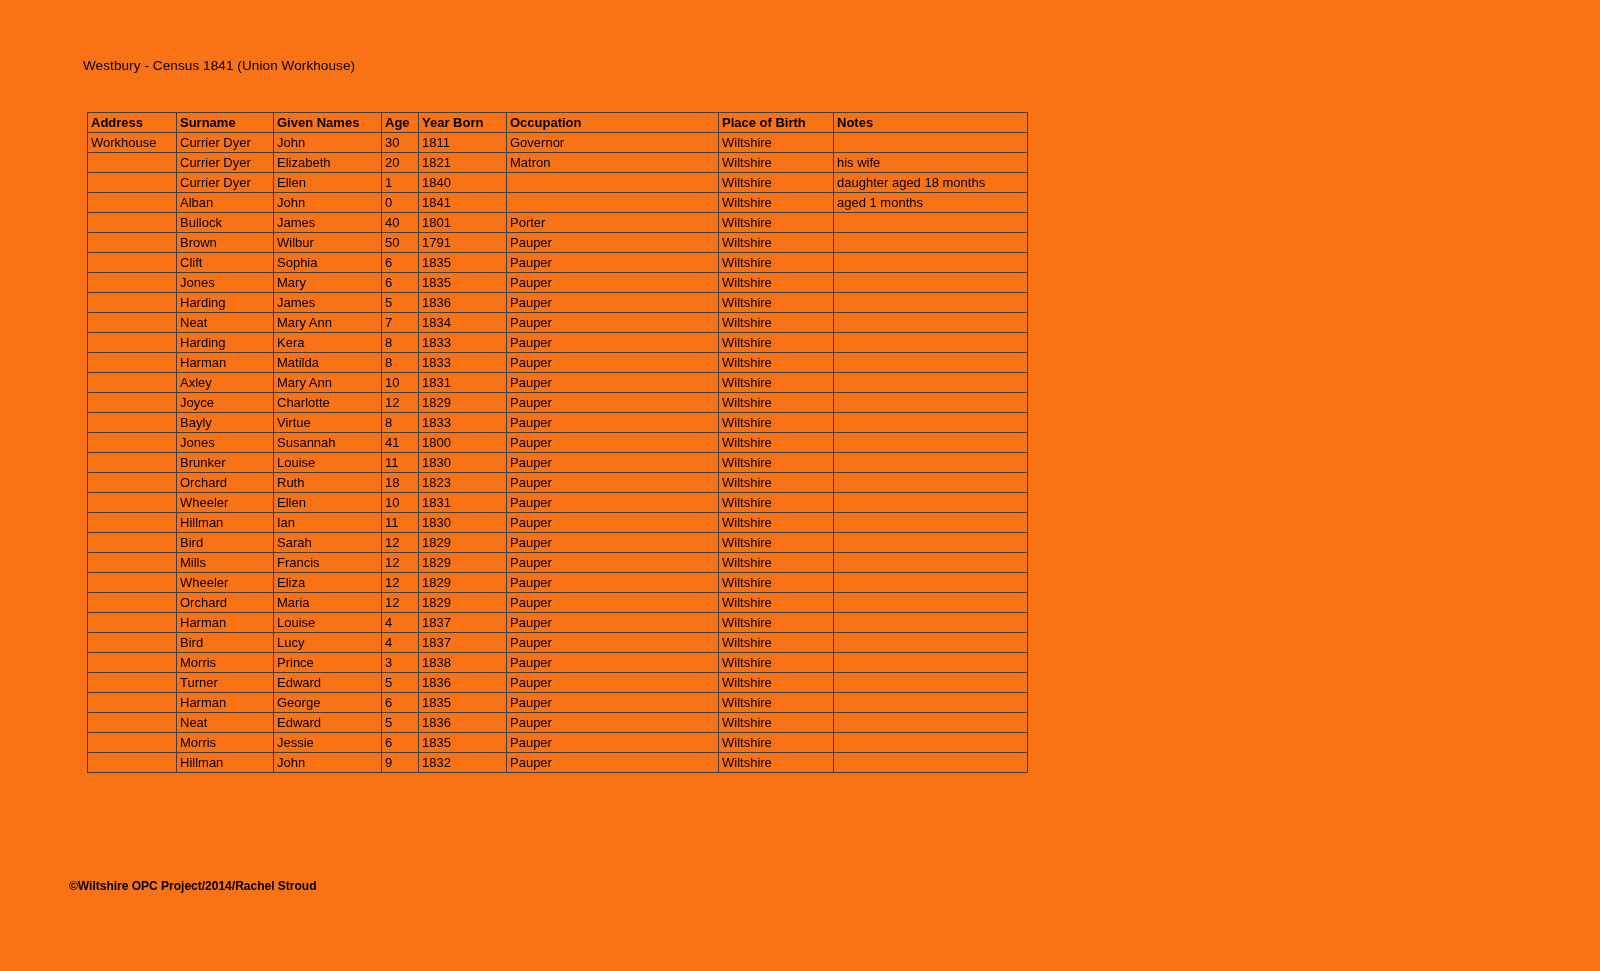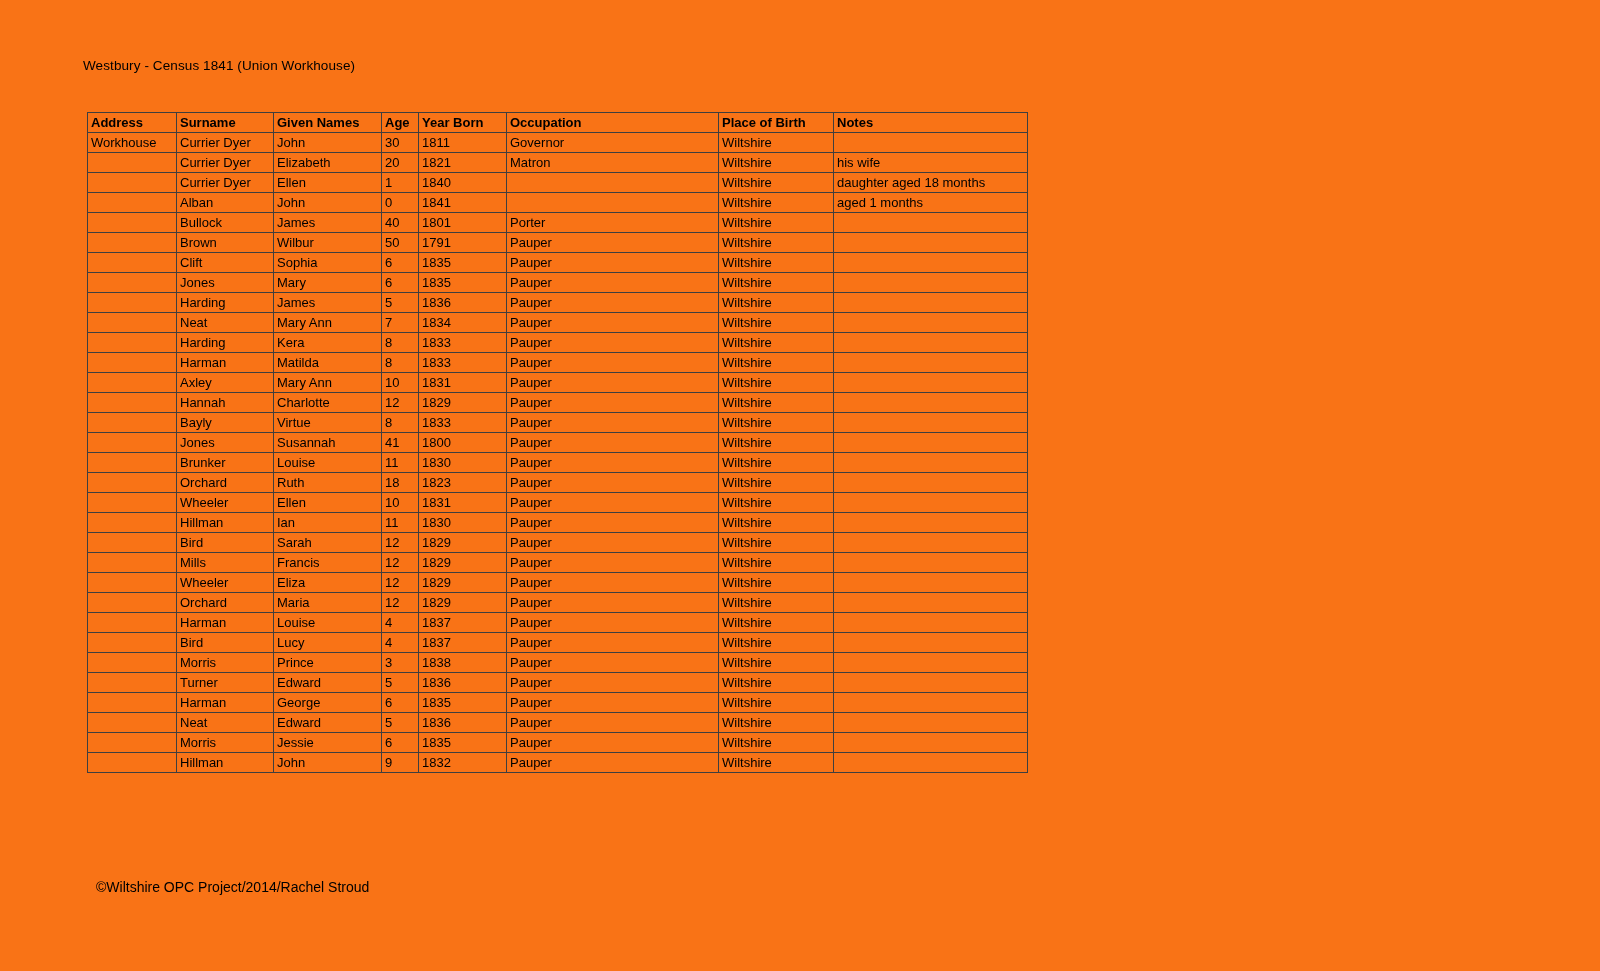--- a/index.html
+++ b/index.html
@@ -47,24 +47,24 @@
     white-space: nowrap;
     overflow: hidden;
     font-size: 13px;
     line-height: 1.05;
   }
   table.census th {
     font-weight: 700;
   }
   .doc-footer {
     position: absolute;
-    left: 96px;
+    left: 69px;
     top: 879px;
-    font-size: 14px;
-    font-weight: 400;
+    font-size: 12px;
+    font-weight: 700;
     white-space: nowrap;
   }
 </style>
 </head>
 <body>
 
 <div class="page">
 
   <div class="doc-title">Westbury - Census 1841 (Union Workhouse)</div>
 
@@ -217,21 +217,21 @@
           <td>Axley</td>
           <td>Mary Ann</td>
           <td>10</td>
           <td>1831</td>
           <td>Pauper</td>
           <td>Wiltshire</td>
           <td></td>
         </tr>
         <tr>
           <td></td>
-          <td>Hannah</td>
+          <td>Joyce</td>
           <td>Charlotte</td>
           <td>12</td>
           <td>1829</td>
           <td>Pauper</td>
           <td>Wiltshire</td>
           <td></td>
         </tr>
         <tr>
           <td></td>
           <td>Bayly</td>

